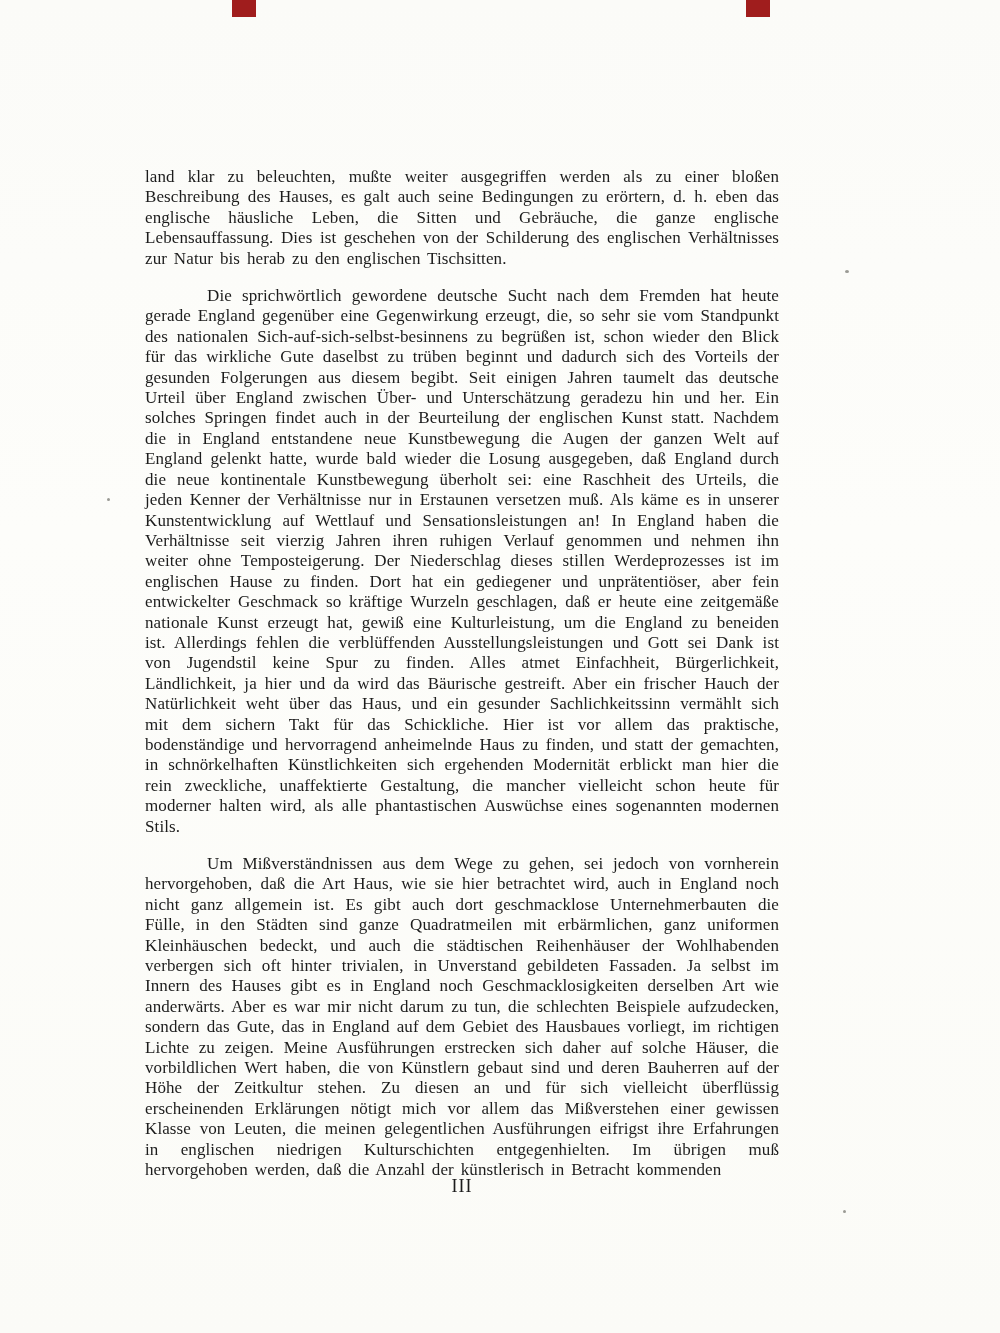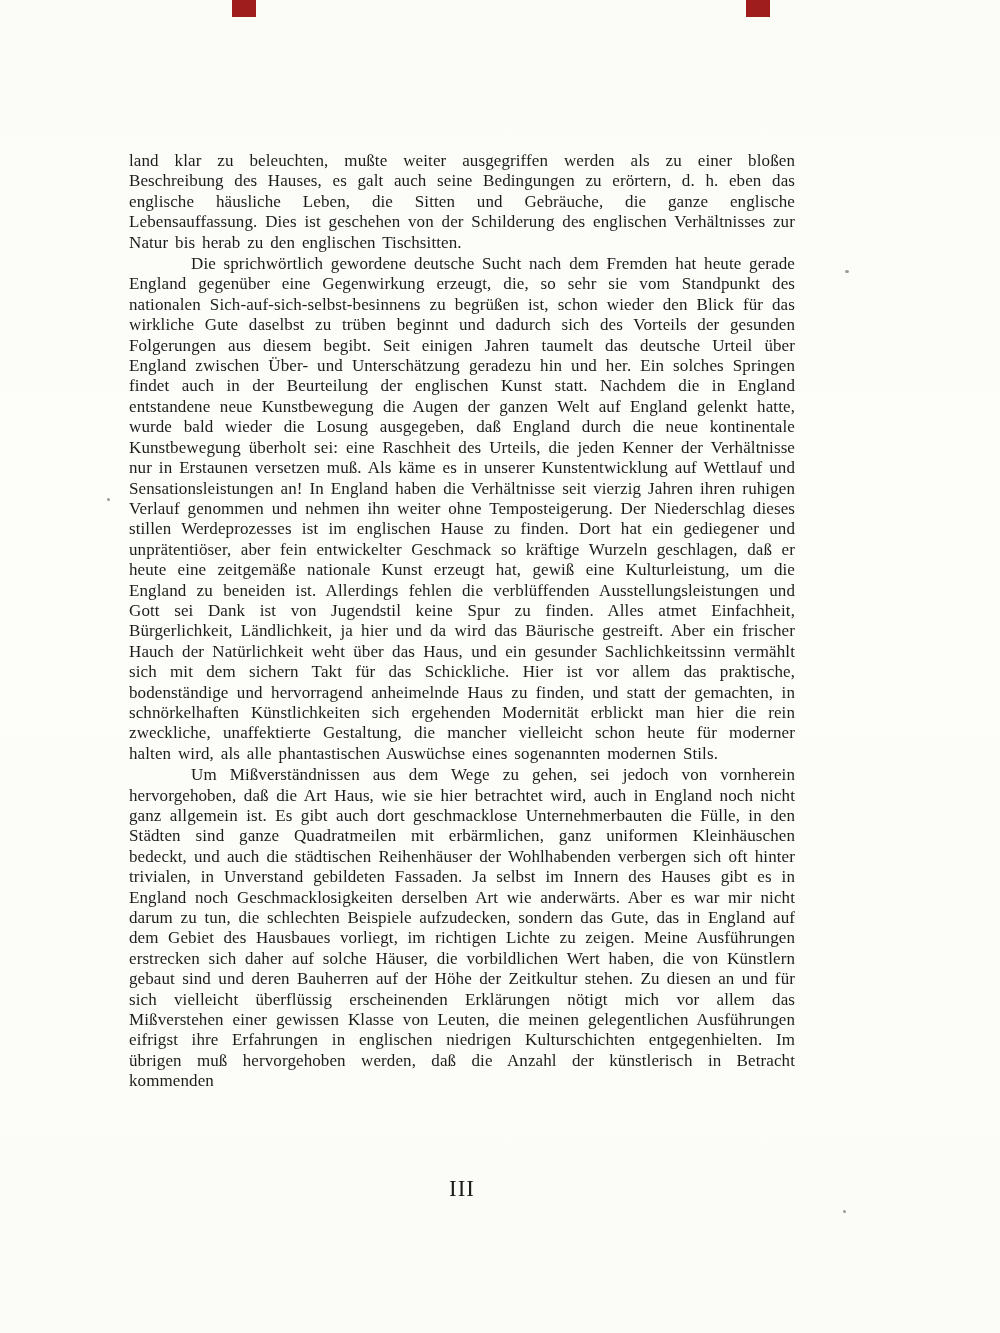--- a/index.html
+++ b/index.html
@@ -34,34 +34,34 @@
     width: 668px;
     font-family: "Liberation Serif", "DejaVu Serif", serif;
     font-size: 17px;
     line-height: 20.4px;
     color: #1c1c1c;
     text-align: justify;
     word-spacing: 2.5px;
     letter-spacing: 0.1px;
   }
   .para {
-    margin: 1px;
+    margin: 17px;
     padding: 0;
   }
   .para.indent {
     text-indent: 62px;
   }
   .page-number {
     position: absolute;
     left: 128px;
     top: 1176px;
     width: 668px;
     text-align: center;
     font-family: "Liberation Serif", "DejaVu Serif", serif;
-    font-size: 23px;
+    font-size: 18px;
     color: #1c1c1c;
     letter-spacing: 1px;
   }
   .speck {
     position: absolute;
     background: #9a9a94;
     border-radius: 50%;
   }
   .speck.s1 { left: 845px; top: 270px; width: 4px; height: 3px; }
   .speck.s2 { left: 843px; top: 1210px; width: 3px; height: 3px; }

